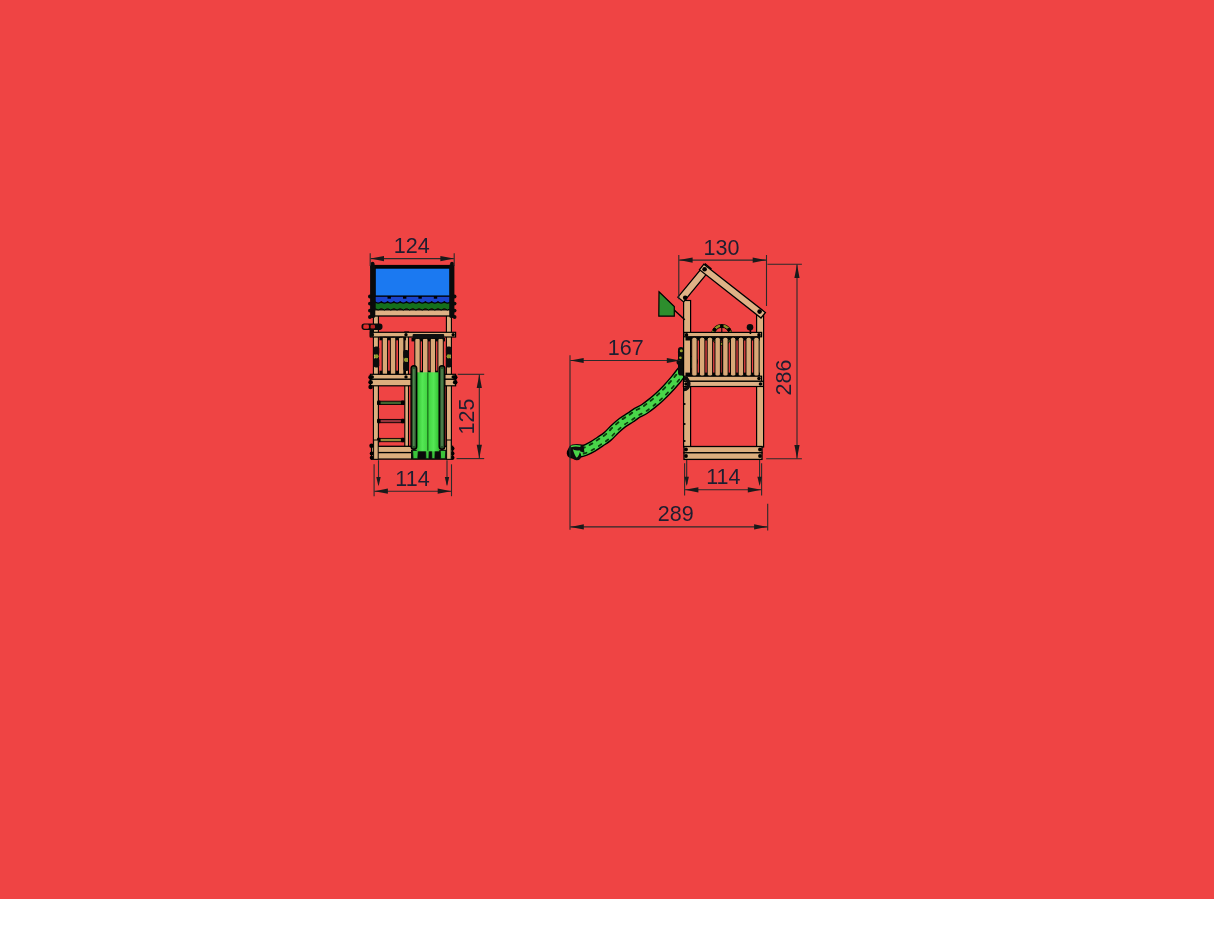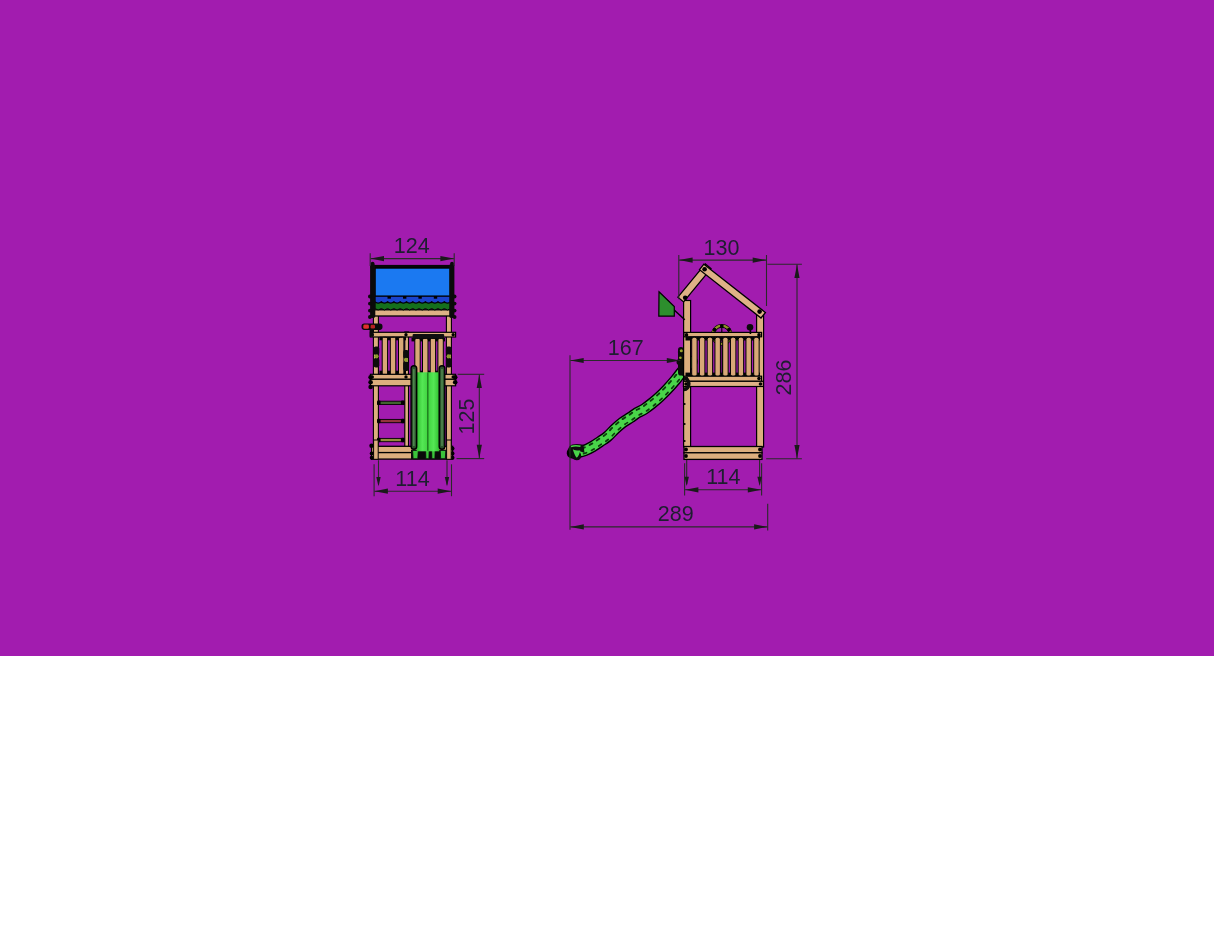--- a/index.html
+++ b/index.html
@@ -1,16 +1,16 @@
 <!DOCTYPE html>
 <html><head>
 <meta charset="utf-8">
 <style>
   html,body{margin:0;padding:0;background:#ffffff;}
-  #page{position:relative;width:1214px;height:656px;background:#a21caf;overflow:hidden;}
+  #page{position:relative;width:1214px;height:899px;background:#ef4444;overflow:hidden;}
   svg{position:absolute;left:0;top:0;}
   text{font-family:"Liberation Sans",sans-serif;fill:#1e1e30;}
 </style>
 </head>
 <body>
 <div id="page">
 <svg width="1214" height="933" viewBox="0 0 1214 933">
 <defs>
   <linearGradient id="slideSurf" x1="0" y1="0" x2="1" y2="0">
     <stop offset="0" stop-color="#2fbf2f"></stop>

